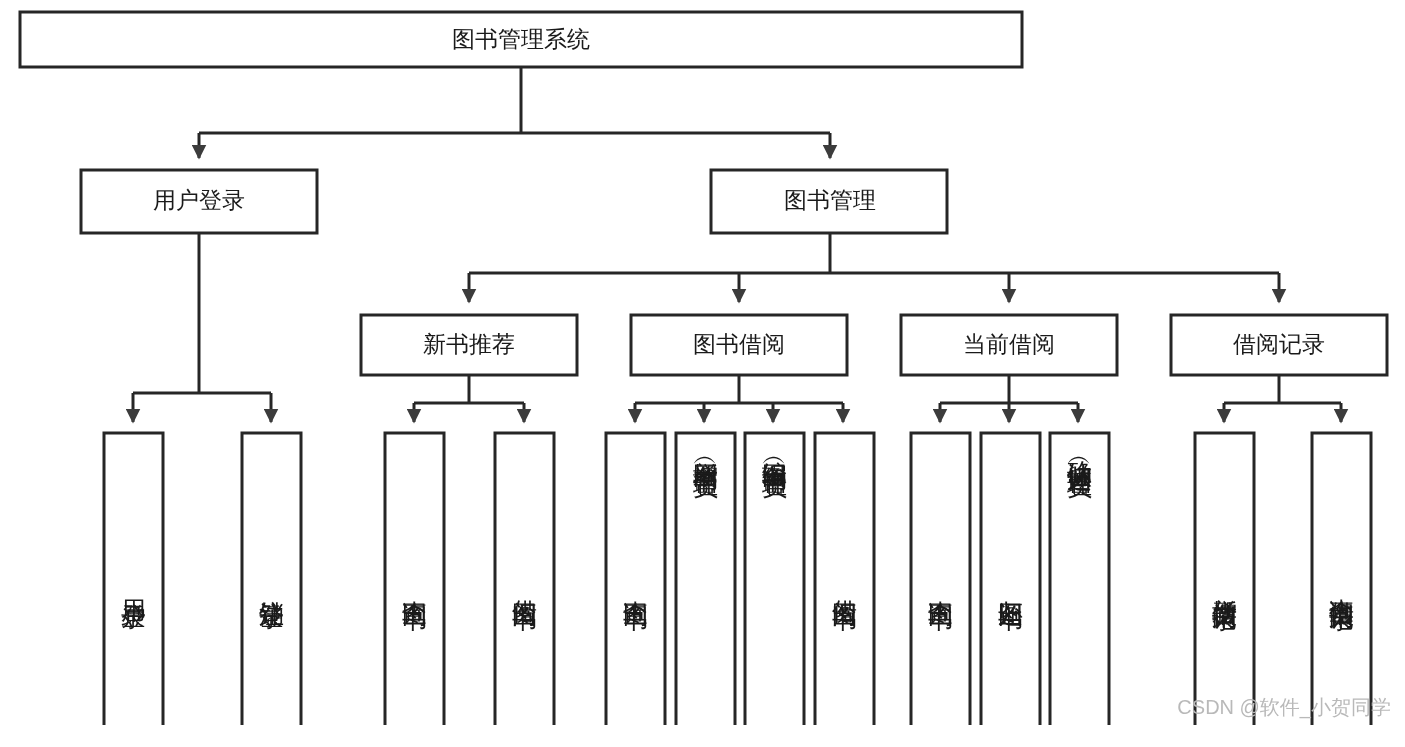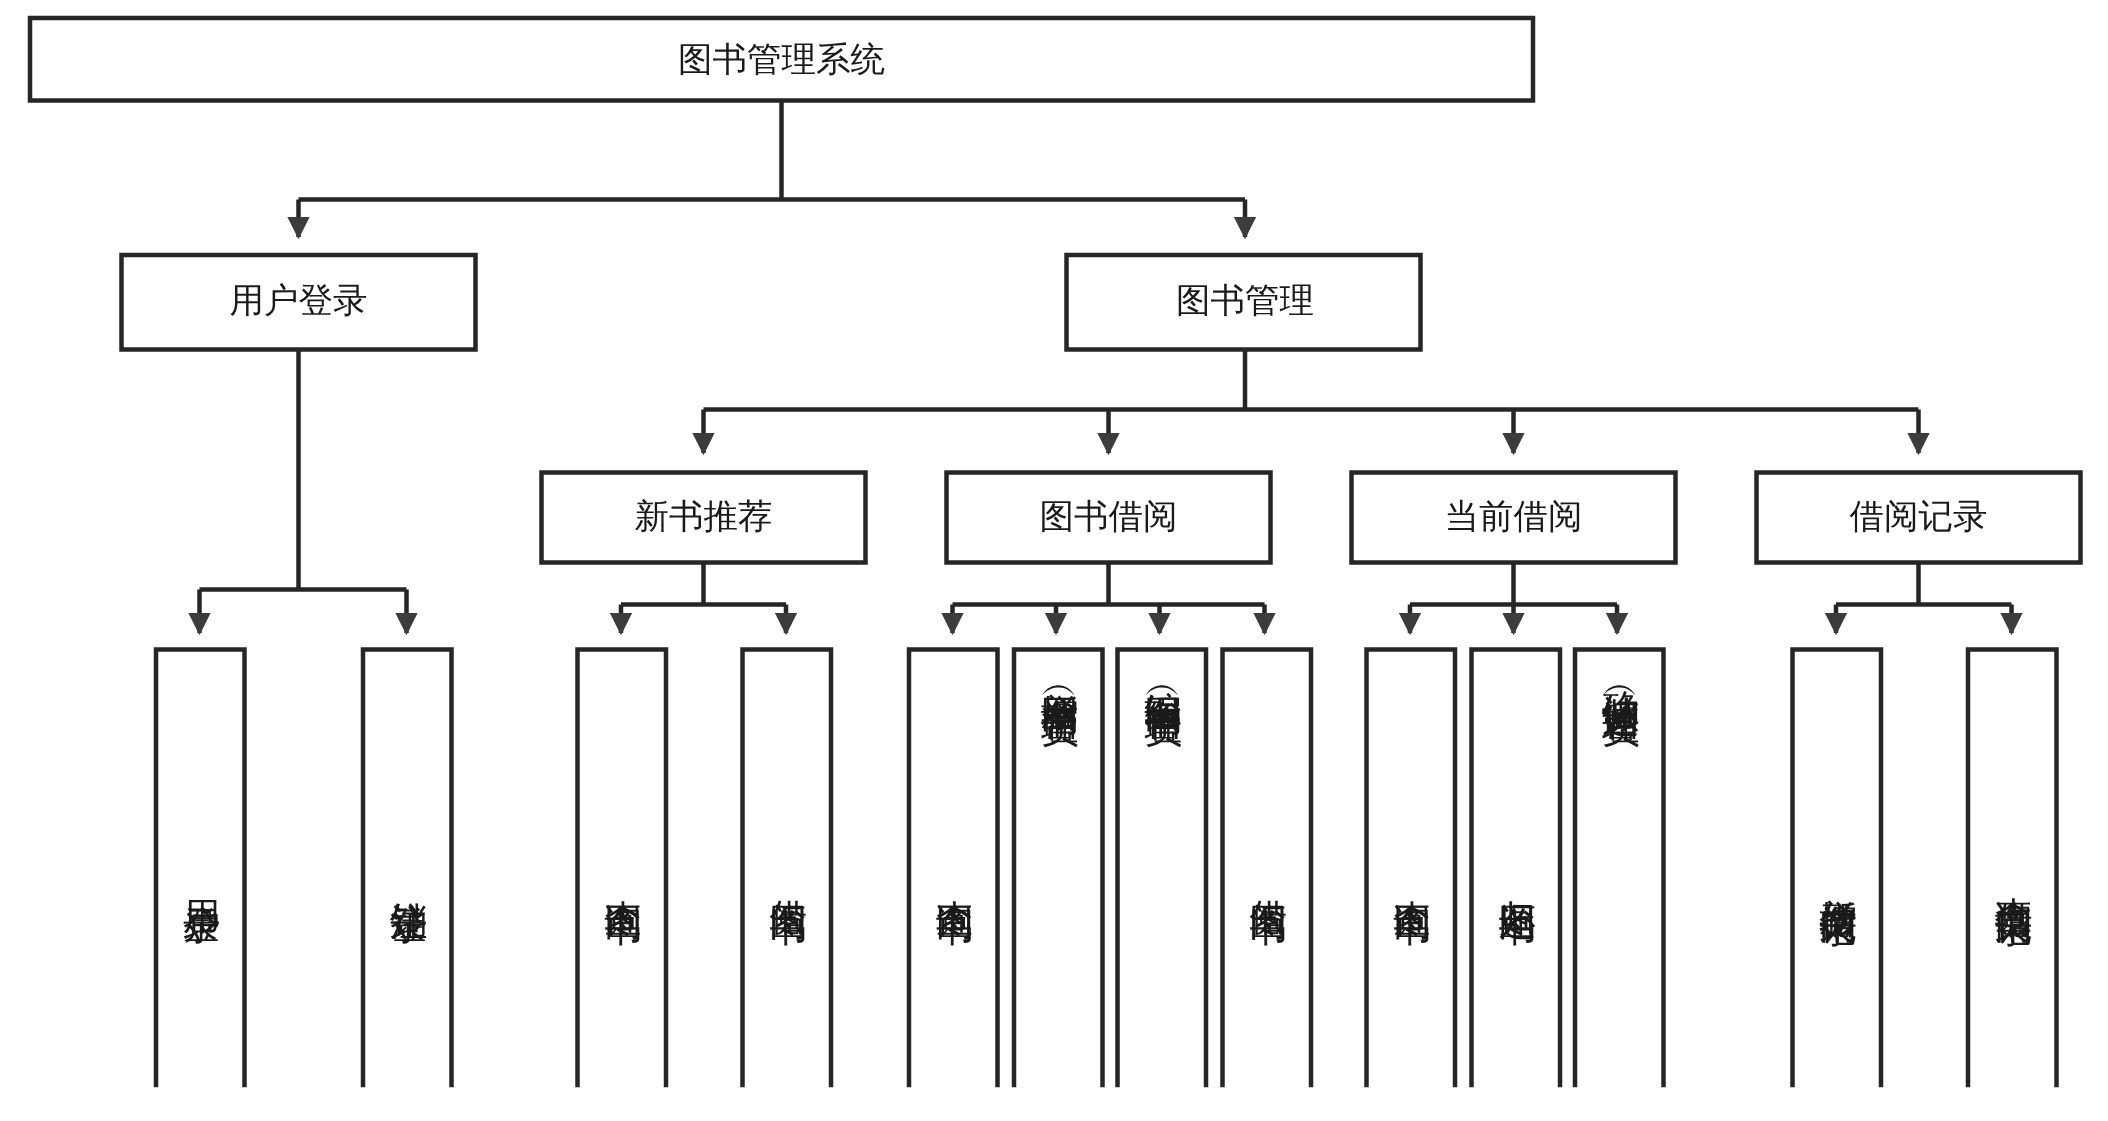--- a/index.html
+++ b/index.html
@@ -219,14 +219,15 @@
     <span class="node-label-v" style="margin-top:8px;">确认归还（管理员）</span>
   </div>
 
   <div class="leaf-text-holder" style="left:1195px; top:433px; width:59px; height:301px;">
     <span class="node-label-v">新增借阅记录</span>
   </div>
   <div class="leaf-text-holder" style="left:1312px; top:433px; width:59px; height:301px;">
     <span class="node-label-v">查询借阅记录</span>
   </div>
 
+  <div class="watermark">CSDN @软件_小贺同学</div>
 
 </div>
 
 </body></html>

